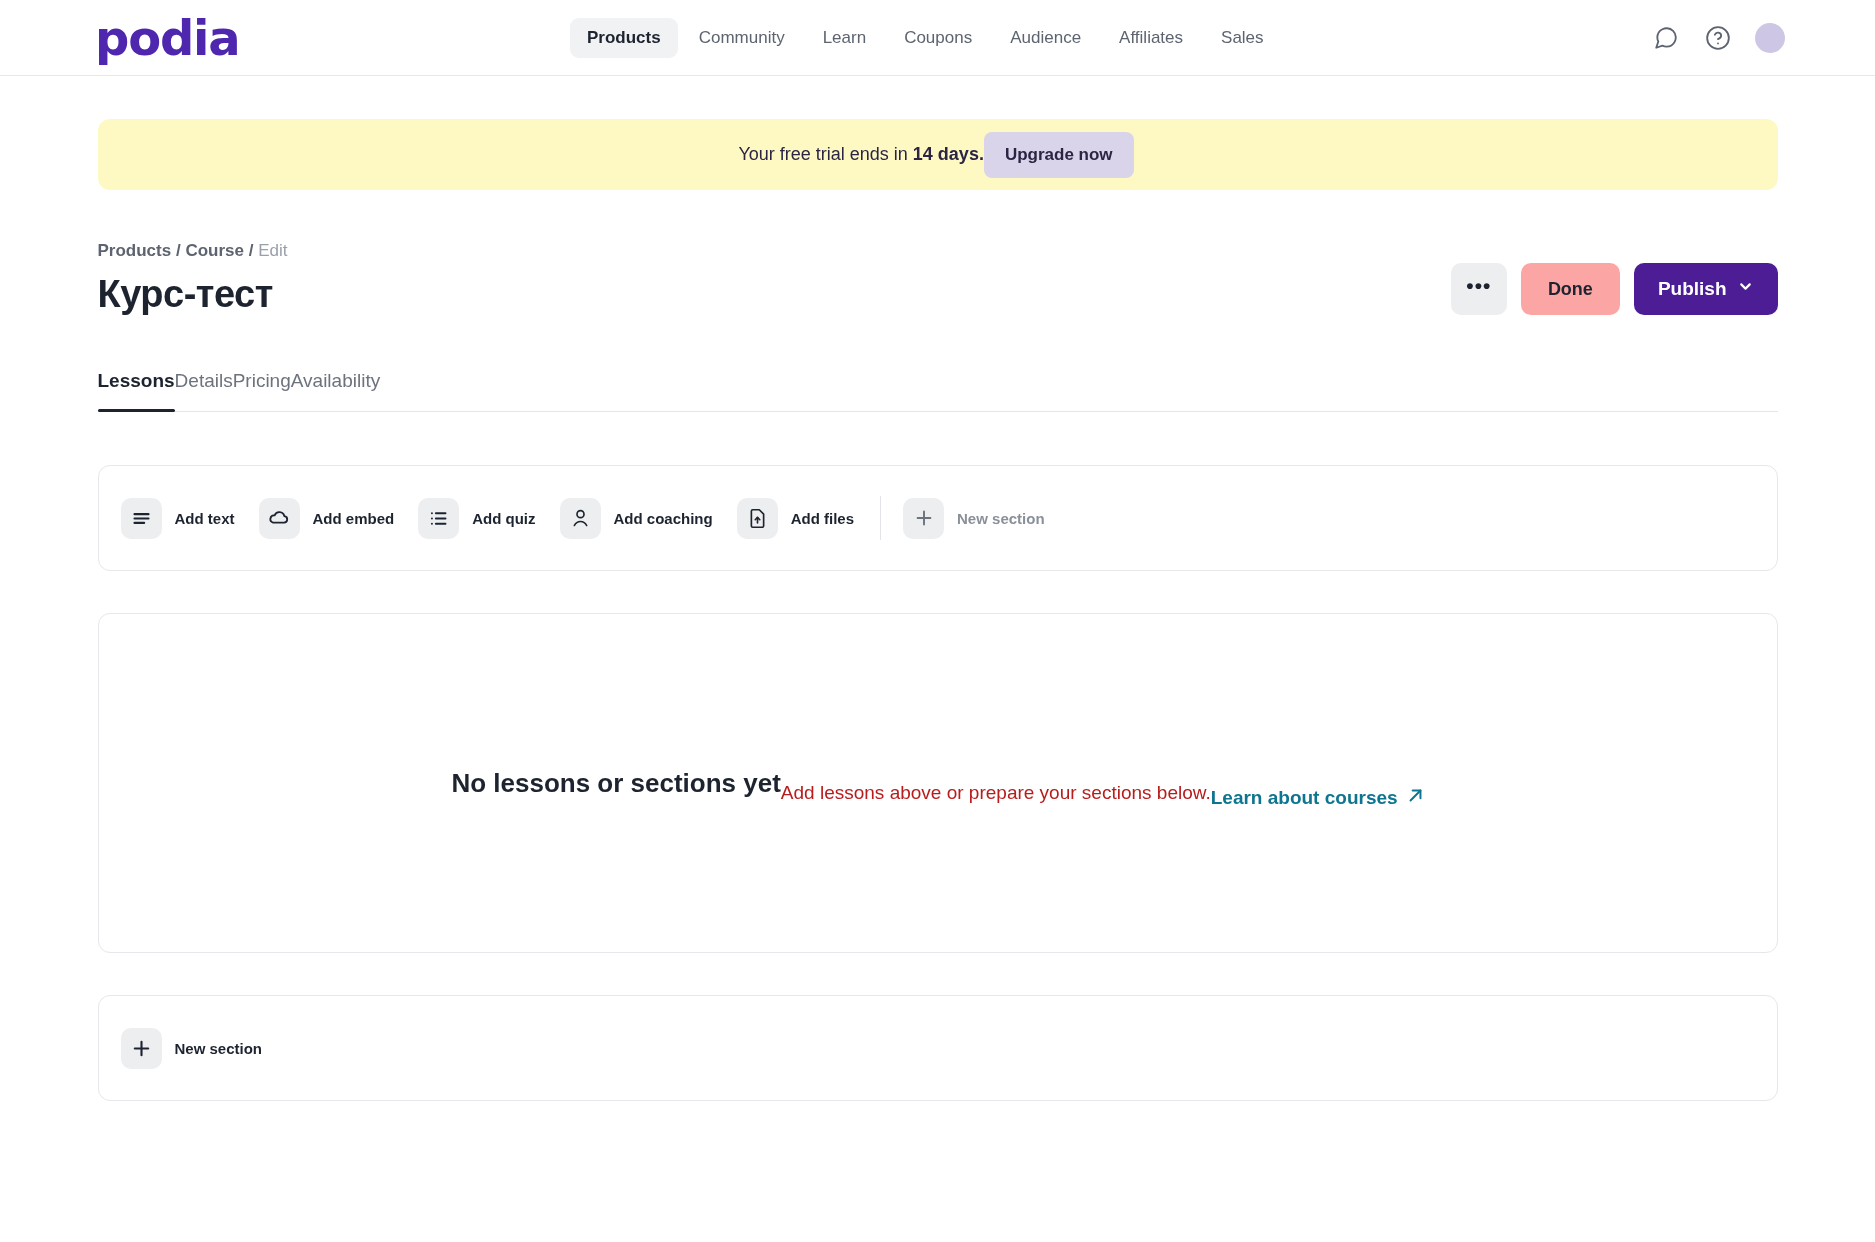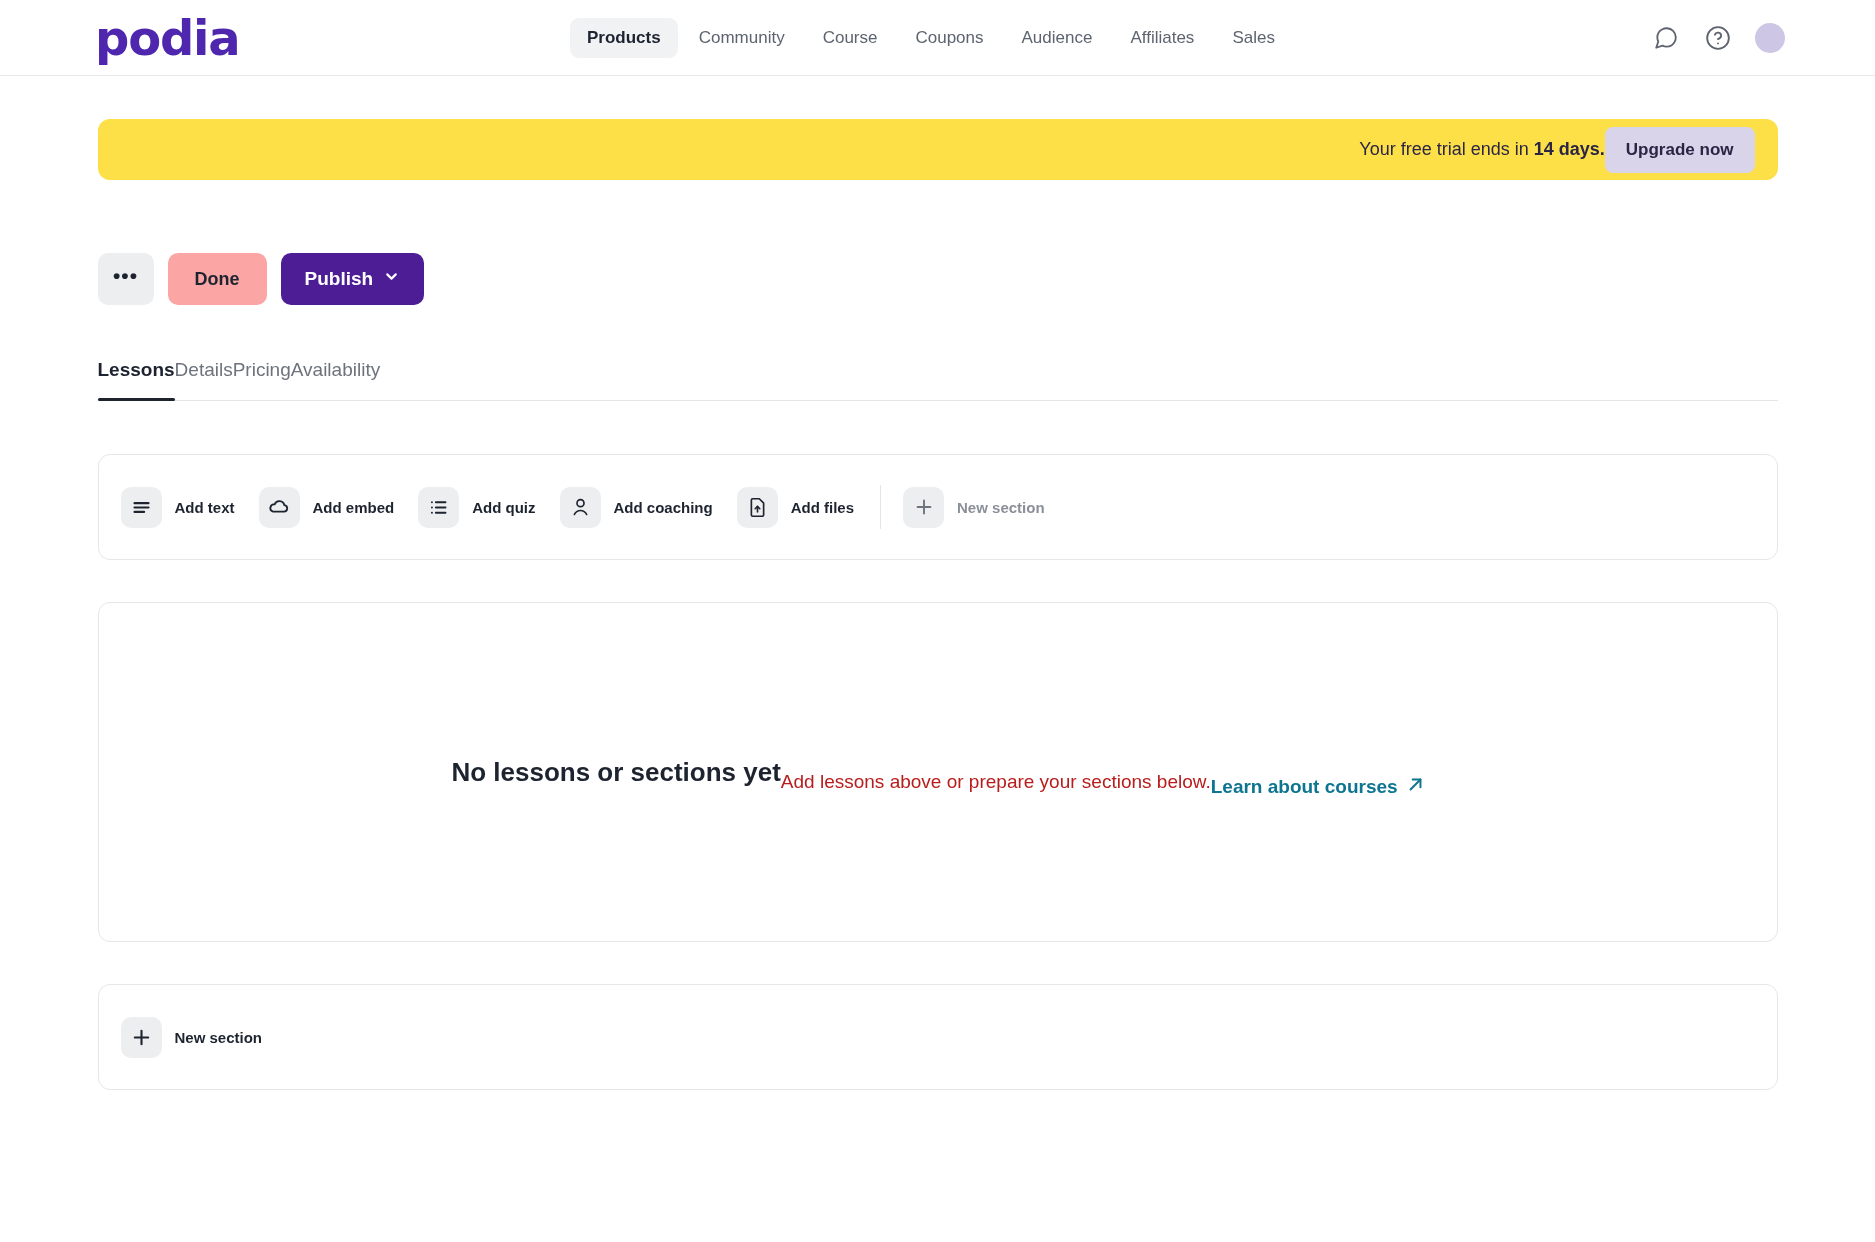--- a/index.html
+++ b/index.html
@@ -76,26 +76,26 @@
   
   .page {
     width: 1680px;
     margin: 0 auto;
     padding-top: 0;
   }
 
   
   .banner {
     margin-top: 43px;
-    background: #fde047;
+    background: #fef9c3;
     border-radius: 12px;
-    height: 61px;
-    display: flex;
-    align-items: center;
-    justify-content: flex-end;
+    height: 71px;
+    display: flex;
+    align-items: center;
+    justify-content: center;
     padding: 0 23px 0 20px;
   }
   .banner-text {
     font-size: 18px;
     color: #2b2545;
   }
   .banner-text b { font-weight: 700; }
   .upgrade-btn {
     background: #d9d4ea;
     color: #2b2545;
@@ -282,21 +282,21 @@
 </style>
 </head>
 <body>
 
 <div class="header">
   <div class="logo">podia</div>
 
   <div class="nav">
     <div class="nav-item active">Products</div>
     <div class="nav-item">Community</div>
-    <div class="nav-item">Course</div>
+    <div class="nav-item">Learn</div>
     <div class="nav-item">Coupons</div>
     <div class="nav-item">Audience</div>
     <div class="nav-item">Affiliates</div>
     <div class="nav-item">Sales</div>
   </div>
 
   <div class="header-actions">
     <div class="icon-btn">
       <svg width="26" height="26" viewBox="0 0 24 24" fill="none" stroke="#5d6470" stroke-width="1.7" stroke-linecap="round" stroke-linejoin="round">
         <path d="M21 11.5a8.38 8.38 0 0 1-.9 3.8 8.5 8.5 0 0 1-7.6 4.7 8.38 8.38 0 0 1-3.8-.9L3 21l1.9-5.7a8.38 8.38 0 0 1-.9-3.8 8.5 8.5 0 0 1 4.7-7.6 8.38 8.38 0 0 1 3.8-.9h.5a8.48 8.48 0 0 1 8 8v.5z"></path>
@@ -316,20 +316,30 @@
 <div class="page">
 
   <div class="banner">
     <div class="banner-text">
       <span>Your free trial ends in </span><b>14 days.</b>
     </div>
     <button class="upgrade-btn">Upgrade now</button>
   </div>
 
   <div class="title-row">
+    <div>
+      <div class="breadcrumb">
+        <span>Products</span>
+        <span class="sep">/</span>
+        <span>Course</span>
+        <span class="sep">/</span>
+        <span class="muted">Edit</span>
+      </div>
+      <div class="page-title">Курс-тест</div>
+    </div>
 
     <div class="title-actions">
       <button class="btn-dots">
         <span class="dots">•••</span>
       </button>
       <button class="btn-ghost">Done</button>
       <button class="btn-publish">
         <span>Publish</span>
         <span>
           <svg width="17" height="17" viewBox="0 0 24 24" fill="none" stroke="#ffffff" stroke-width="3" stroke-linecap="round" stroke-linejoin="round">

